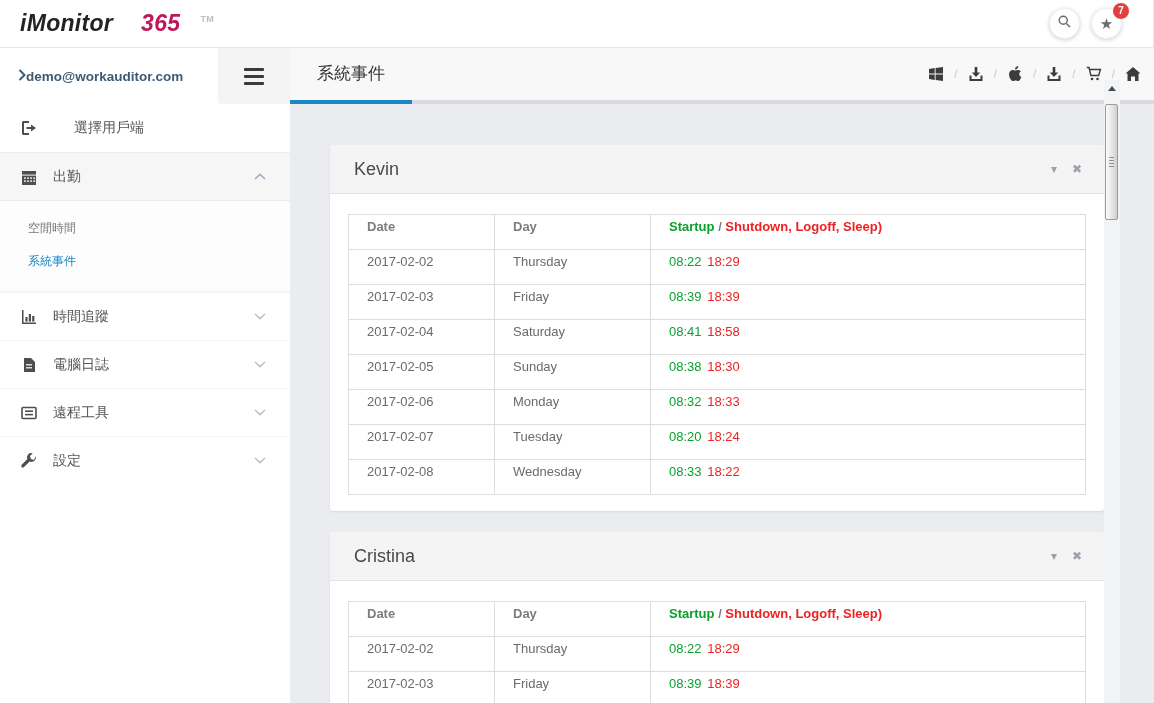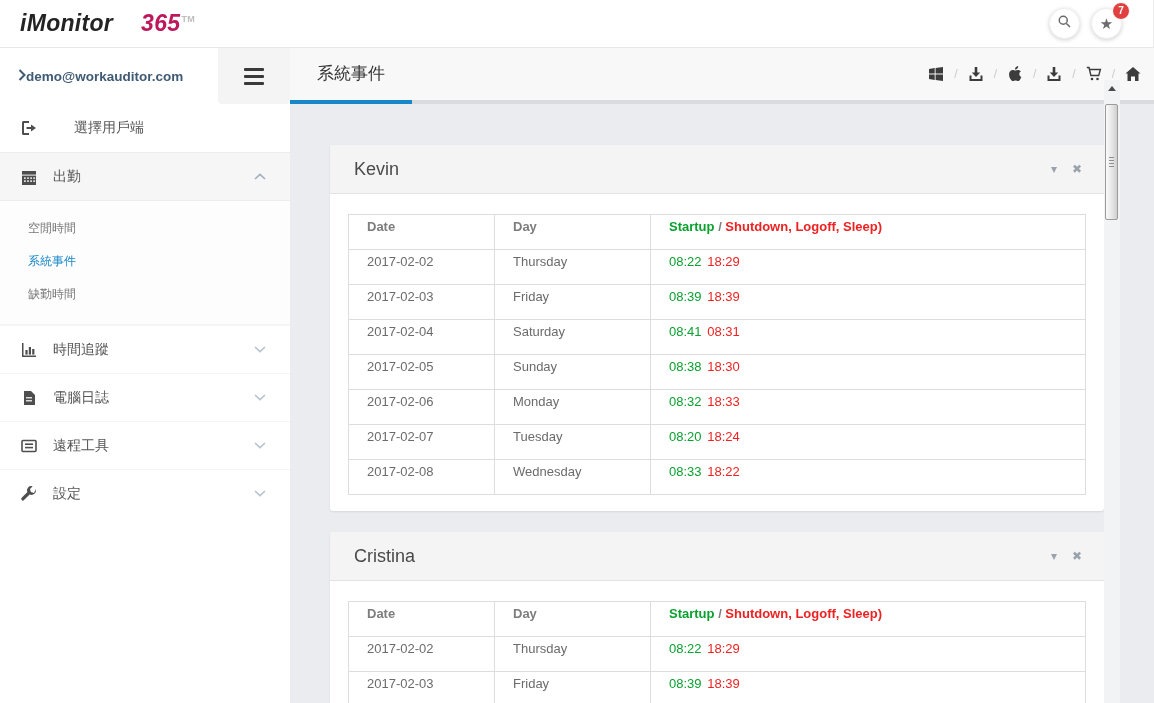--- a/index.html
+++ b/index.html
@@ -6,21 +6,21 @@
   * { margin:0; padding:0; box-sizing:border-box; }
   html,body { background:#dfe2e6; }
   body { font-family:"Liberation Sans","DejaVu Sans",sans-serif; }
   .screen { width:1154px; height:703px; position:relative; overflow:hidden; background:#eaecf0; margin:0 auto; }
 
   
   .topbar { height:48px; background:#fff; border-bottom:1px solid #e7e7e7; display:flex; align-items:center; justify-content:space-between; position:relative; z-index:10; }
   .brand { padding-left:20px; font-style:italic; font-weight:bold; font-size:23px; letter-spacing:.3px; cursor:pointer; white-space:nowrap; }
   .brand-left { color:#232323; }
   .brand-right { color:#be185d;margin-left:28px; }
-  .brand-tm { color:#bdbdbd; font-size:9px; font-style:normal; font-weight:600; vertical-align:super; margin-left:1px; }
+  .brand-tm { color:#bdbdbd; font-size:9px; font-style:normal; font-weight:600; vertical-align:super; margin-left:20px; }
   .topbar-right { display:flex; align-items:center; height:100%; }
   .circle-btn { width:31px; height:31px; border-radius:50%; background:#fff; border:1px solid #f0f0f0;
     box-shadow:0 1px 4px rgba(0,0,0,.18); display:flex; align-items:center; justify-content:center;
     margin-right:11px; position:relative; cursor:pointer; }
   .star-glyph { color:#6d6d6d; font-size:15px; line-height:1; }
   .badge { position:absolute; top:-7px; right:-9px; min-width:18px; height:18px; border-radius:50%;
     background:#e04040; color:#fff; font-size:10px; line-height:16px; text-align:center; font-weight:bold; border:1px solid #fff; }
   .tb-divider { width:1px; height:48px; background:#ececec; margin-left:20px; }
   .account { display:flex; align-items:center; gap:11px; padding:0 20px 0 24px; height:100%; cursor:pointer; }
   .account-label { font-size:14px; color:#2f2f2f; font-weight:700; }
@@ -165,21 +165,20 @@
           <span class="mi-chevron">
             <svg width="12" height="7" viewBox="0 0 12 7" fill="none" stroke="#9fb0c0" stroke-width="1.6" transform="rotate(180)">
                 <polyline points="1,1 6,5.7 11,1"></polyline>
               </svg>
           </span>
         </div>
 
         <div class="submenu">
           <div class="submenu-item">空閒時間</div>
           <div class="submenu-item active">系統事件</div>
-          <div class="submenu-item">缺勤時間</div>
         </div>
 
         <div class="menu-item">
           <span class="mi-icon">
             <svg viewBox="0 0 18 18" fill="currentColor">
                 <path d="M2 2h1.5v12.5H16V16H2z"></path>
                 <rect x="5.4" y="9" width="2.2" height="4.6"></rect>
                 <rect x="8.8" y="6" width="2.2" height="7.6"></rect>
                 <rect x="12.2" y="8" width="2.2" height="5.6"></rect>
               </svg>
@@ -328,21 +327,21 @@
       <span class="t-green time-start">08:39</span>
       <span class="t-red time-end">18:39</span>
     </td>
   </tr>
 
   <tr>
     <td class="c-date">2017-02-04</td>
     <td class="c-day">Saturday</td>
     <td class="c-times">
       <span class="t-green time-start">08:41</span>
-      <span class="t-red time-end">08:31</span>
+      <span class="t-red time-end">18:58</span>
     </td>
   </tr>
 
   <tr>
     <td class="c-date">2017-02-05</td>
     <td class="c-day">Sunday</td>
     <td class="c-times">
       <span class="t-green time-start">08:38</span>
       <span class="t-red time-end">18:30</span>
     </td>

